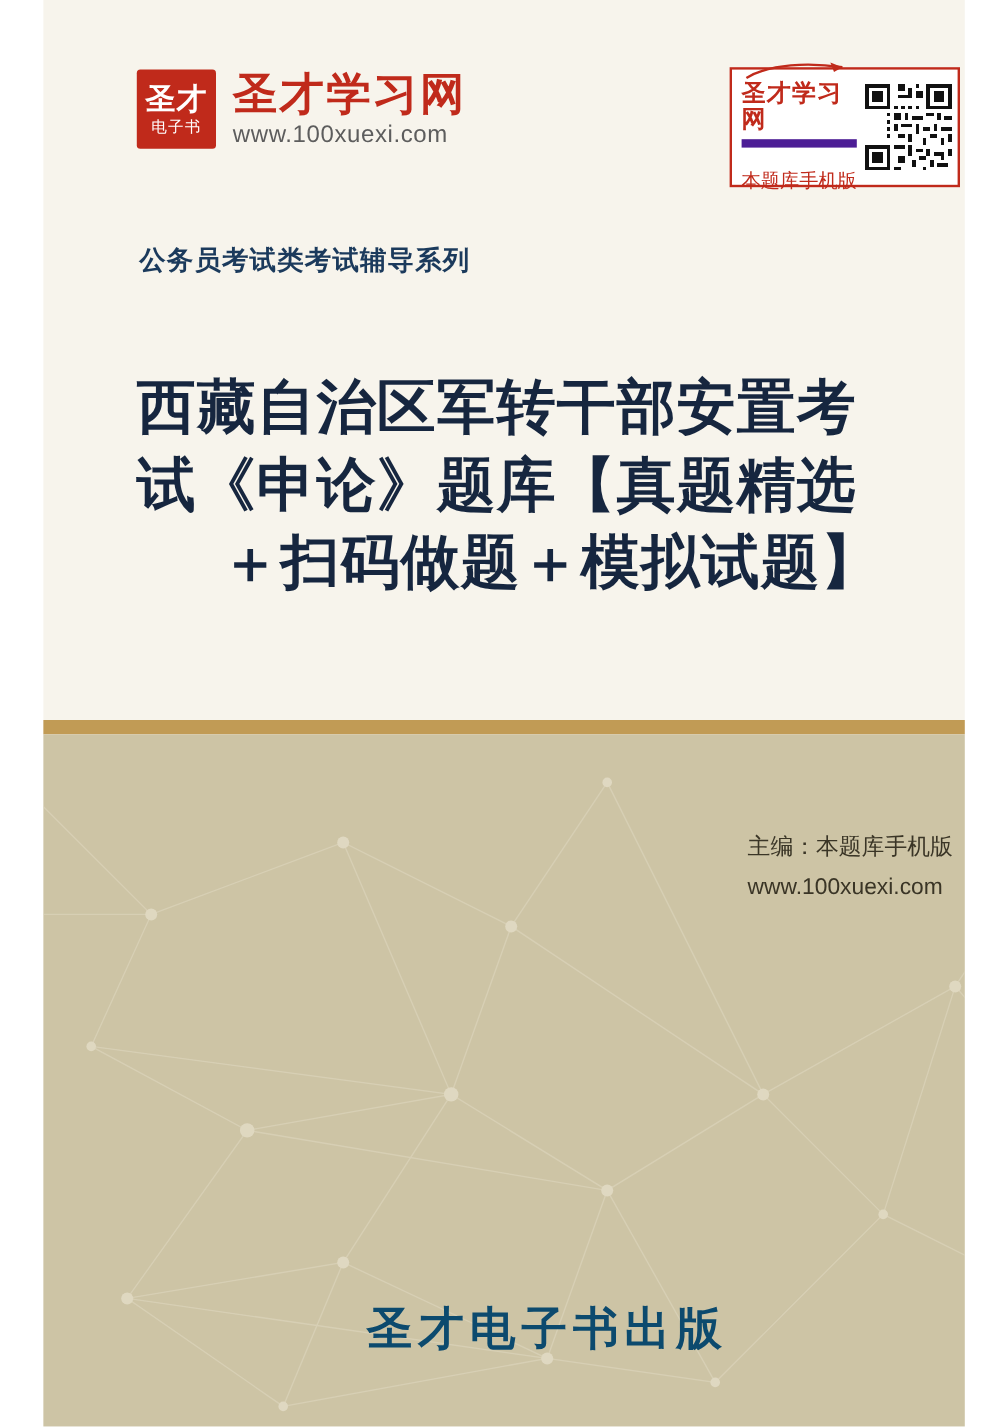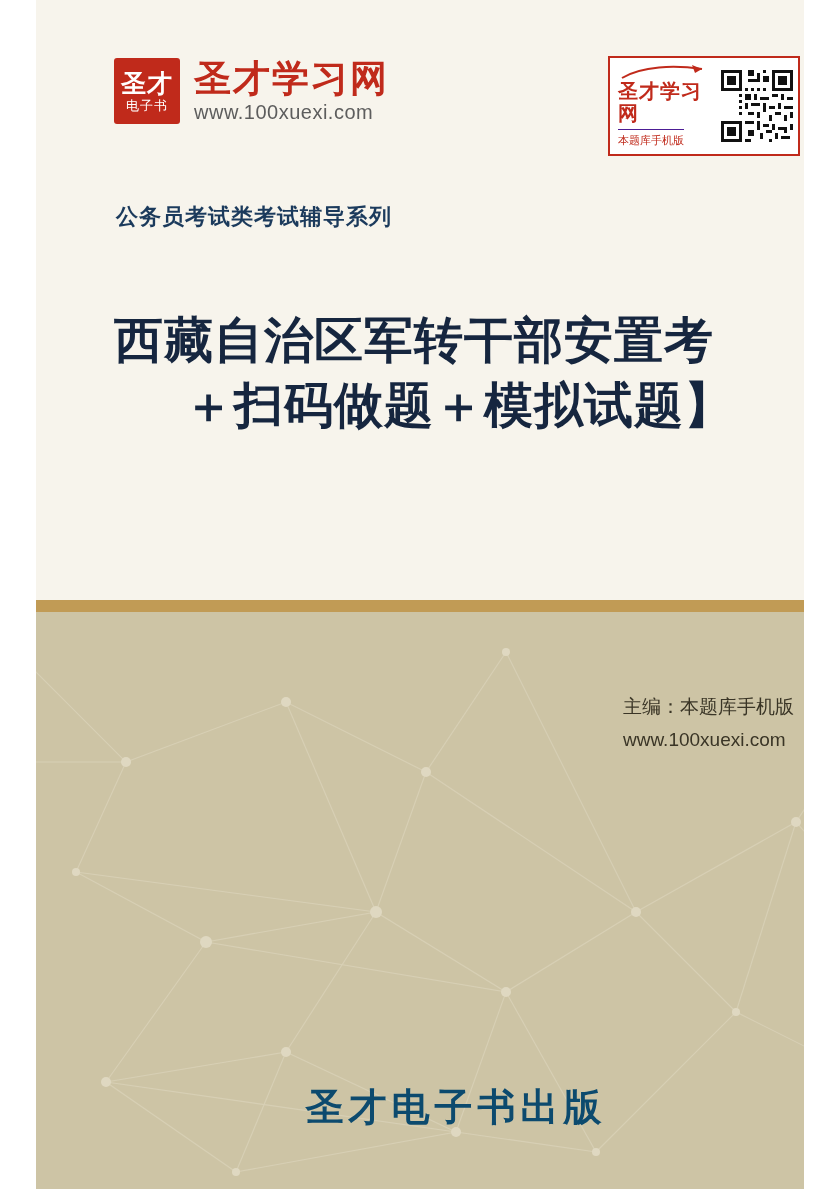--- a/index.html
+++ b/index.html
@@ -124,25 +124,25 @@
   .qr-arrow svg { display: block; }
   .qr-title {
     color: #c02a1b;
     font-size: 20px;
     font-weight: bold;
     letter-spacing: 1px;
     line-height: 1.1;
   }
   .qr-sub {
     color: #c02a1b;
-    font-size: 11px;
+    font-size: 16px;
     letter-spacing: 0px;
     margin-top: 5px;
-    border-top: 1px solid #4c1d95;
-    padding-top: 3px;
+    border-top: 7px solid #4c1d95;
+    padding-top: 18px;
     display: inline-block;
   }
   .qr-code {
     width: 78px;
     height: 78px;
     margin-left: 2px;
   }
   
   .series {
     position: absolute;
@@ -293,20 +293,21 @@
             <rect x="22" y="21" width="1" height="1"></rect>
           </g>
         </svg>
       </div>
     </div>
 
     <div class="series">公务员考试类考试辅导系列</div>
 
     <div class="main-title">
       <span class="l1">西藏自治区军转干部安置考</span>
+      <span class="l2">试《申论》题库【真题精选</span>
       <span class="l3">＋扫码做题＋模拟试题】</span>
     </div>
   </div>
 
   <div class="gold-rule"></div>
 
   <div class="bottom-panel">
     <svg class="net-svg" viewBox="0 0 840 577">
       <g stroke="#e0d9c2" stroke-width="1.1" fill="none">
         <path d="M-20 40 L90 150 L40 260 L170 330 L70 470 L200 560"></path>

